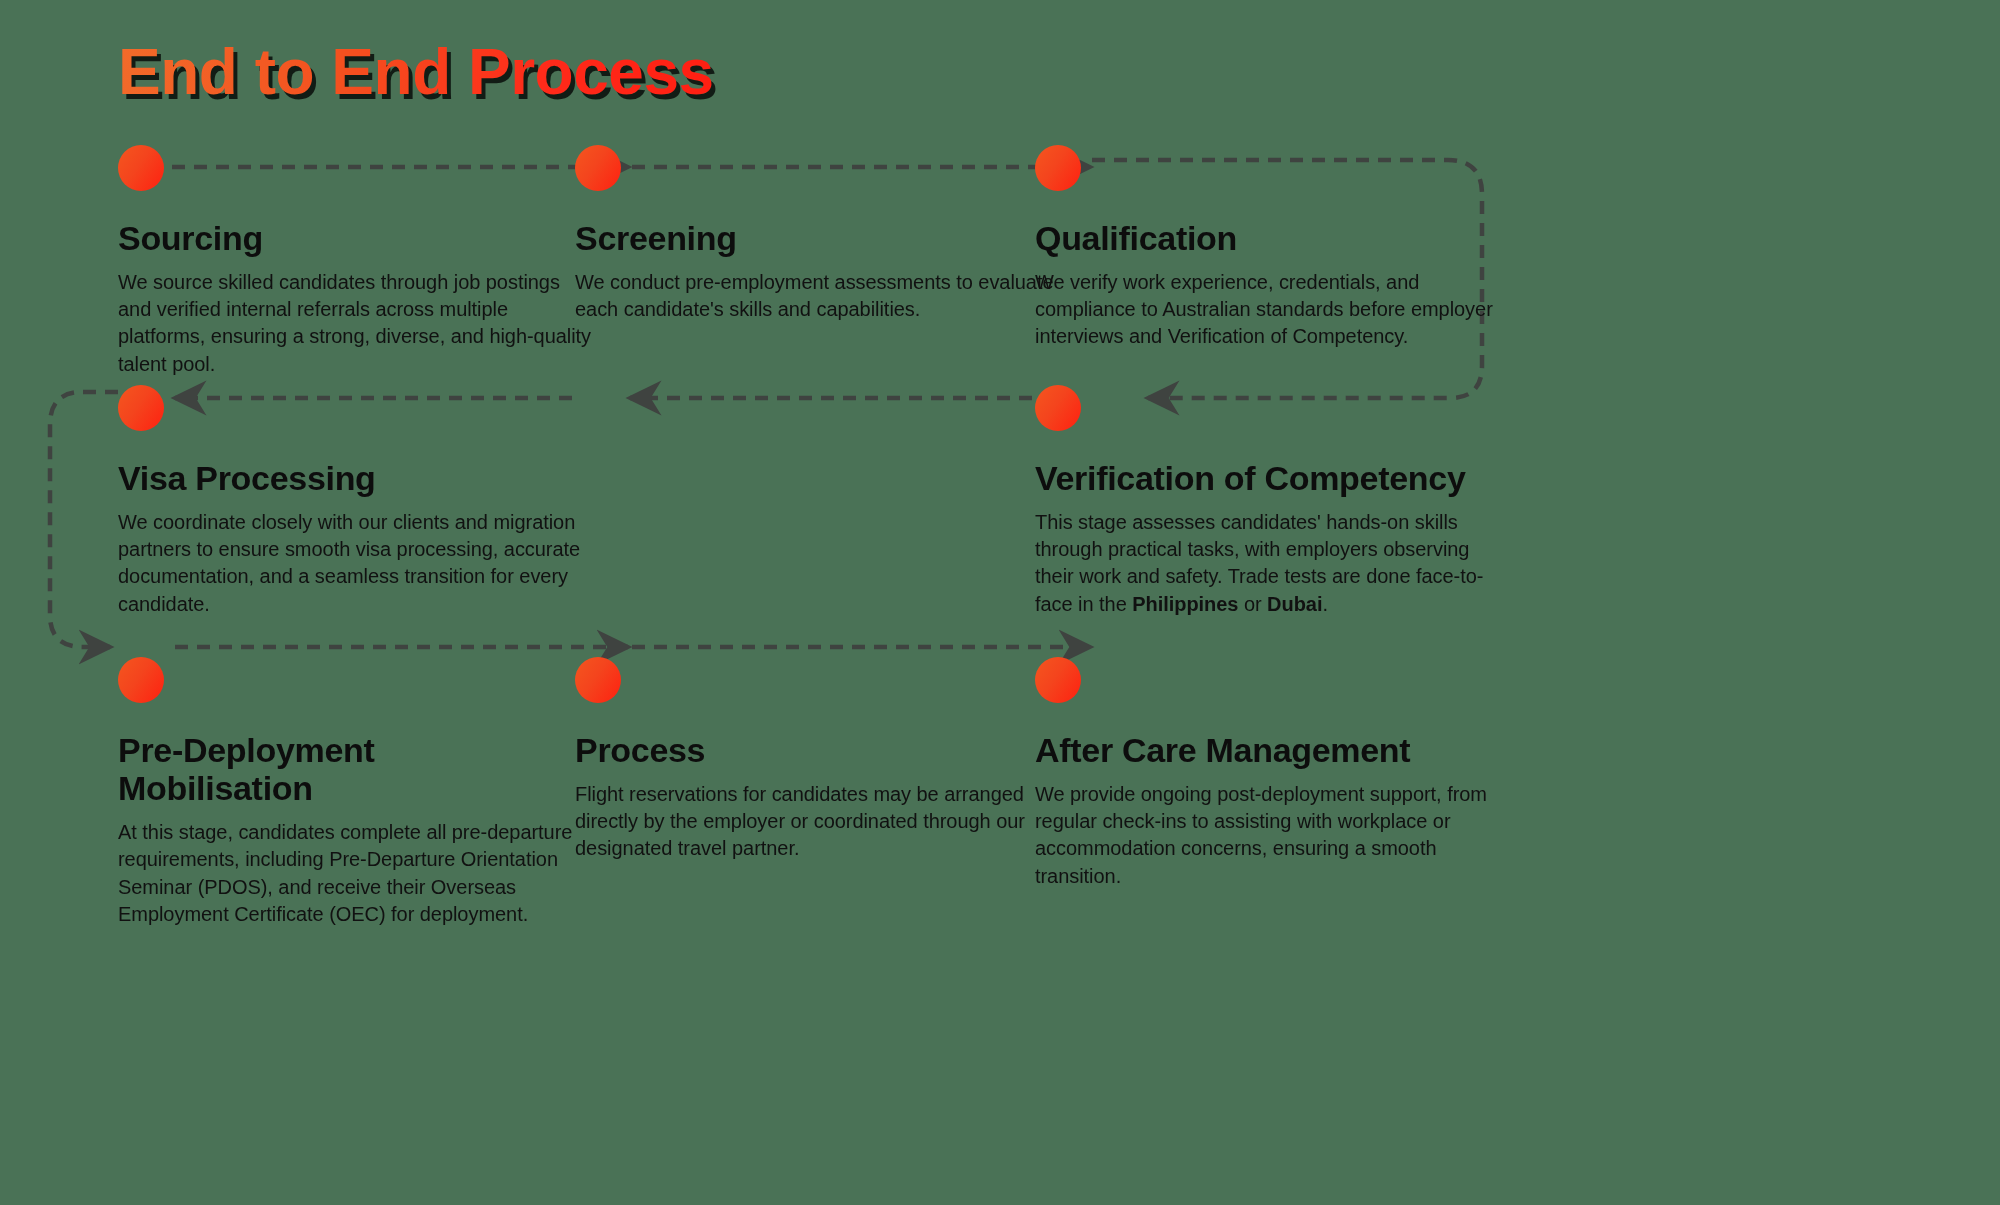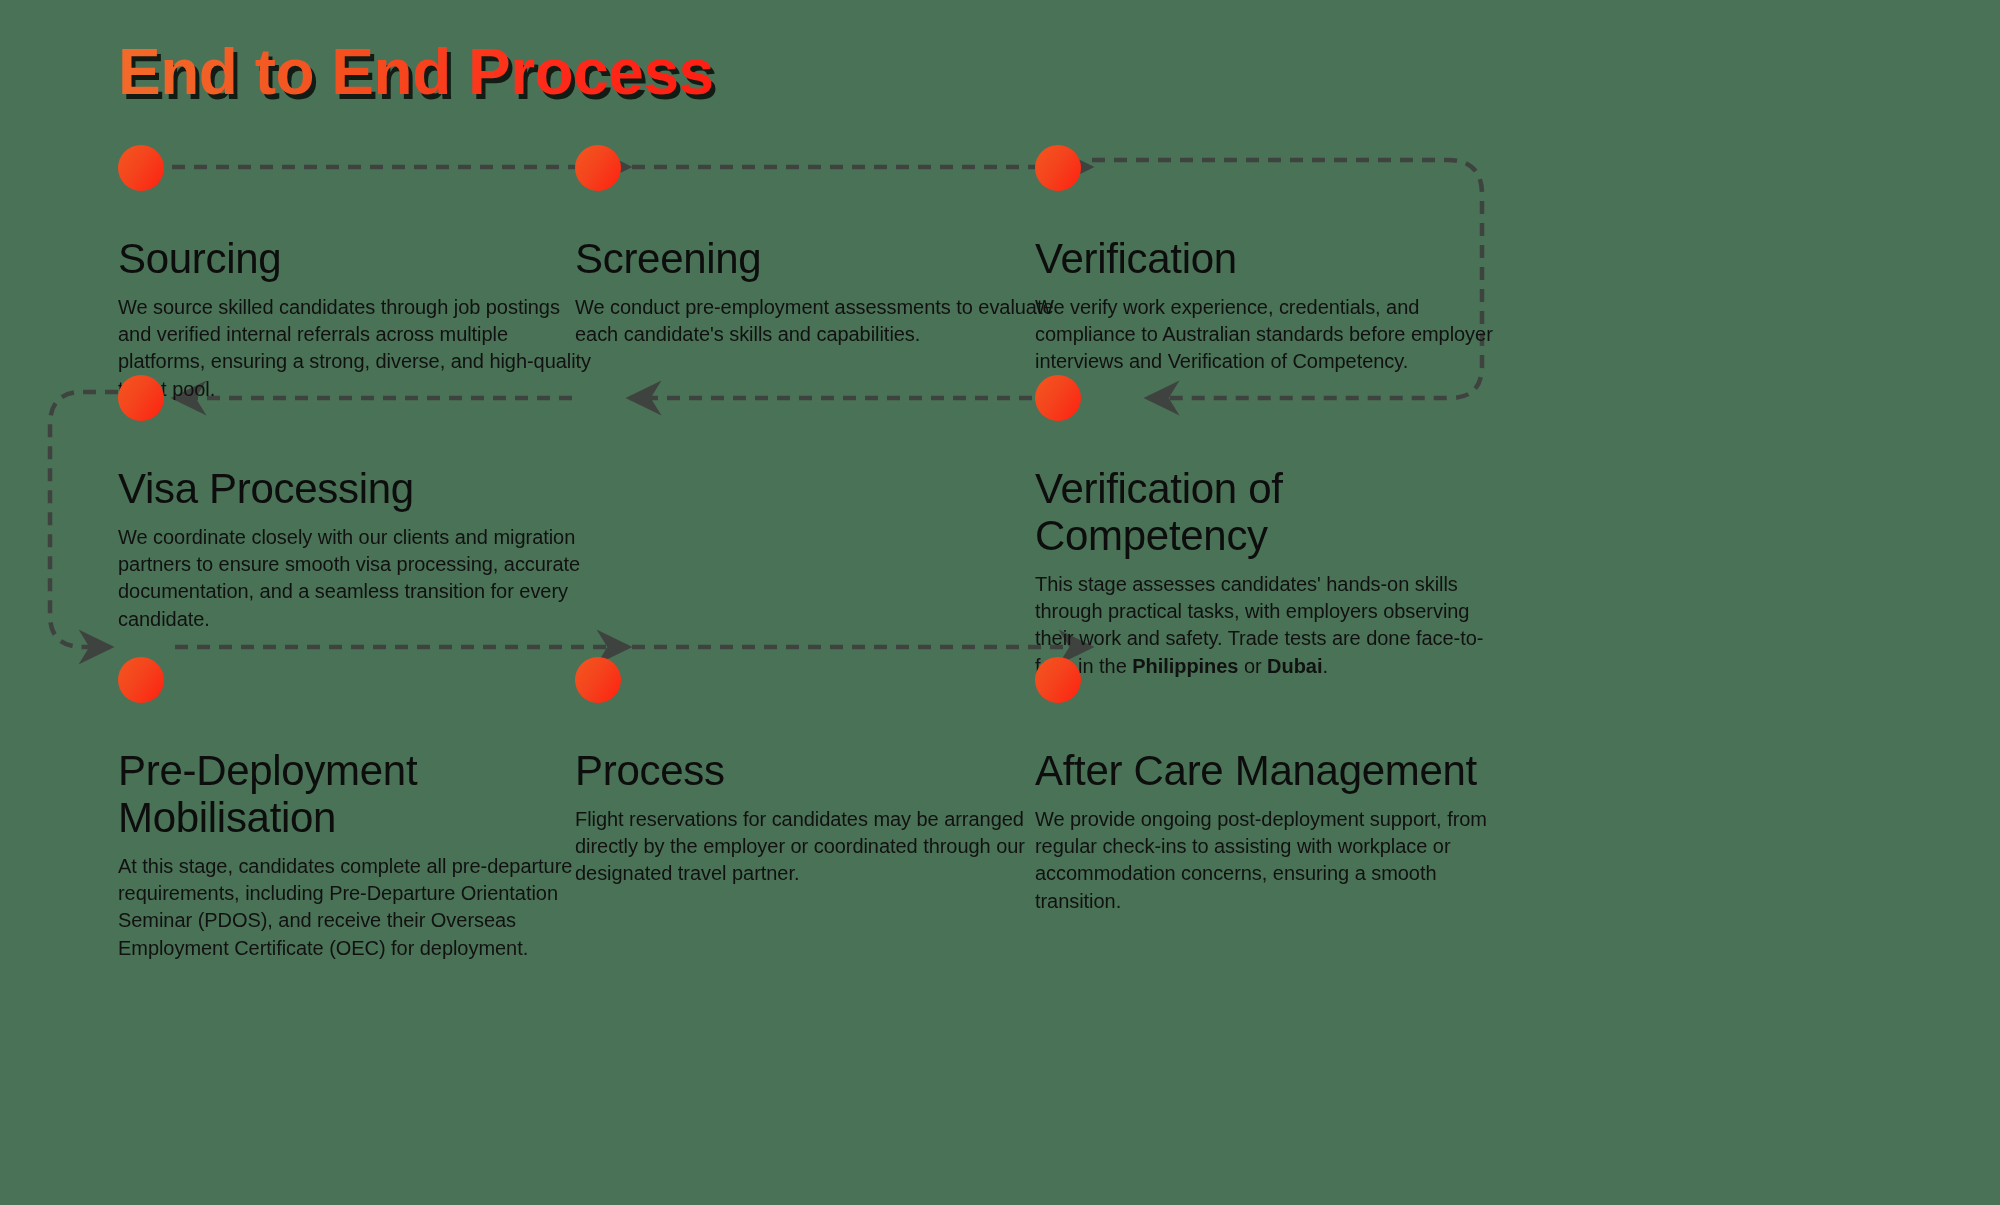--- a/index.html
+++ b/index.html
@@ -59,44 +59,44 @@
   .dot {
     width: 46px;
     height: 46px;
     border-radius: 50%;
     background: linear-gradient(125deg, #f4561f 0%, #f4441d 45%, #ff2010 100%);
     display: block;
   }
 
   .step-title {
     font-family: "Liberation Sans", sans-serif;
-    font-weight: 400;
-    font-size: 42px;
+    font-weight: 700;
+    font-size: 34px;
     line-height: 1.12;
     color: #0d0d0d;
     letter-spacing: -0.3px;
-    margin-top: 44px;
+    margin-top: 28px;
     white-space: pre-line;
   }
 
   .step-body {
     font-family: "Liberation Sans", sans-serif;
     font-weight: 500;
     font-size: 20px;
     line-height: 1.36;
     color: #111111;
     margin-top: 12px;
     letter-spacing: -0.05px;
   }
 
   .step-body b { font-weight: 700; }
 
   
   .r1 { top: 145px; }
-  .r2 { top: 375px; }
+  .r2 { top: 385px; }
   .r3 { top: 657px; }
 
   .c1 { left: 118px; }
   .c2 { left: 575px; }
   .c3 { left: 1035px; }
 
   .step.c3 { width: 470px; }
 </style>
 </head>
 <body>
@@ -139,21 +139,21 @@
   </div>
 
   <div class="step r1 c2">
     <span class="dot"></span>
     <div class="step-title">Screening</div>
     <div class="step-body">We conduct pre-employment assessments to evaluate each candidate's skills and capabilities.</div>
   </div>
 
   <div class="step r1 c3">
     <span class="dot"></span>
-    <div class="step-title">Verification</div>
+    <div class="step-title">Qualification</div>
     <div class="step-body">We verify work experience, credentials, and compliance to Australian standards before employer interviews and Verification of Competency.</div>
   </div>
 
   <div class="step r2 c1">
     <span class="dot"></span>
     <div class="step-title">Visa Processing</div>
     <div class="step-body">We coordinate closely with our clients and migration partners to ensure smooth visa processing, accurate documentation, and a seamless transition for every candidate.</div>
   </div>
 
 

